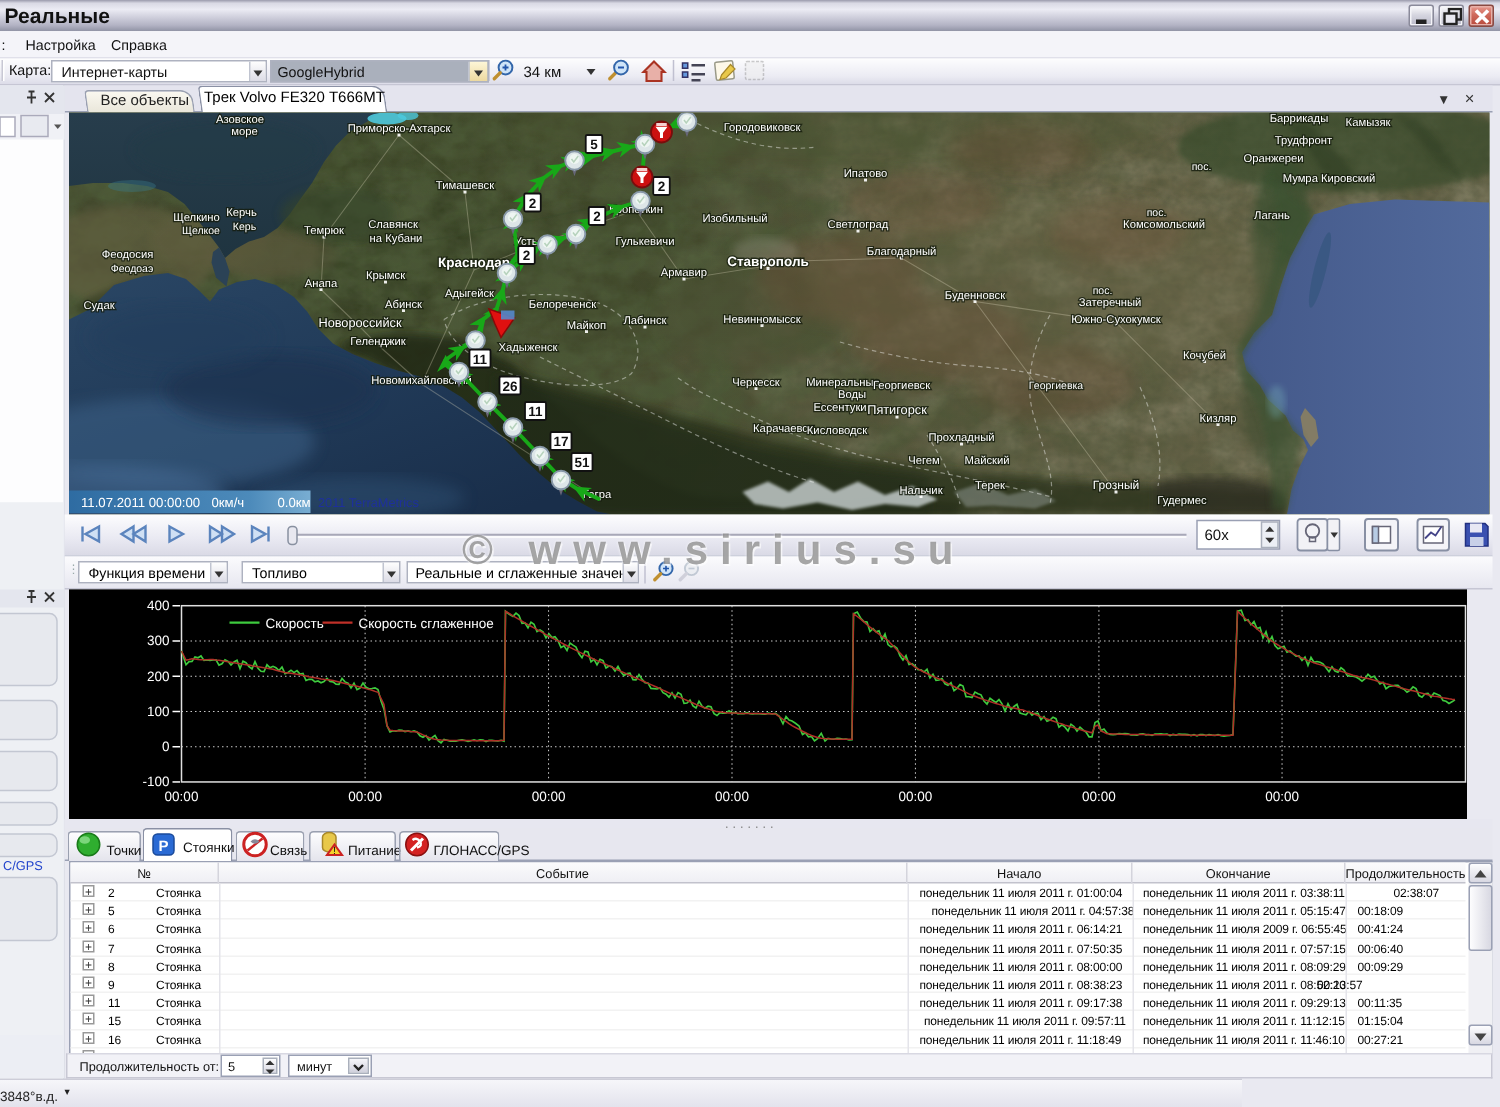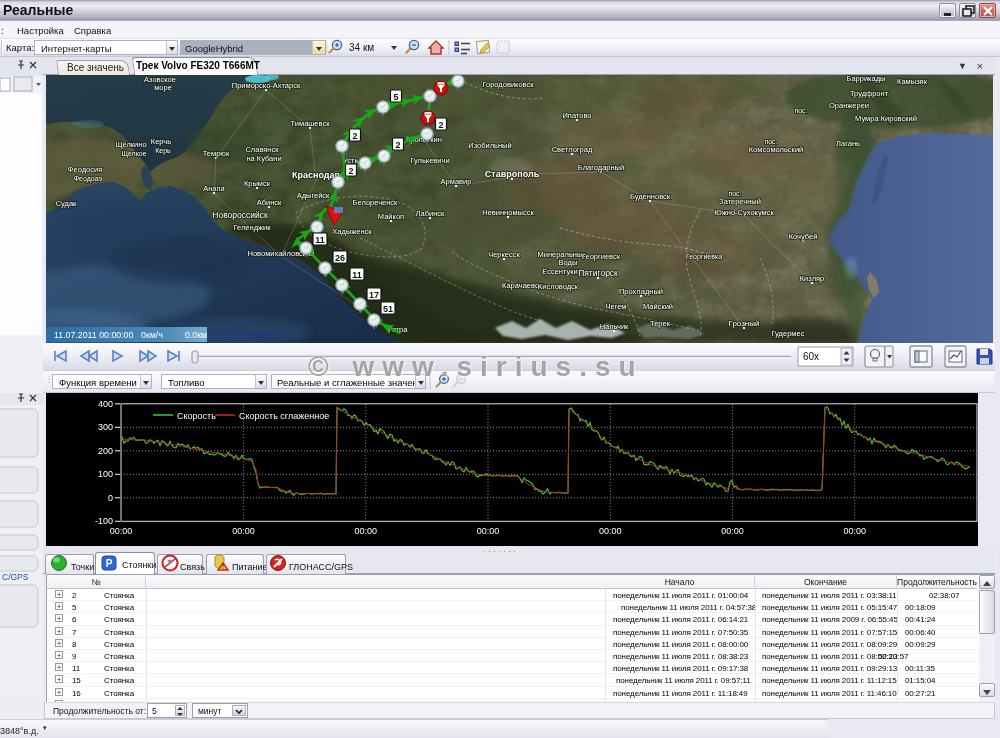--- a/index.html
+++ b/index.html
@@ -17,21 +17,21 @@
 #toolbar{left:0;top:39px;width:1000px;height:18px;background:linear-gradient(180deg,#fdfdfe,#ebebf3 70%,#dcdce8);border-bottom:1px solid #c6c6d4;font-size:9.5px;color:#111}
 .combo{position:absolute;background:#fff;border:1px solid #aeb2c0;height:15px;overflow:hidden}
 .combo>span.abs{white-space:nowrap}
 .combo .ca{position:absolute;right:0;top:0;bottom:0;width:11px;background:linear-gradient(180deg,#fefefe,#dcdce6);border-left:1px solid #c0c4d0}
 .arr{position:absolute;width:0;height:0;border-left:3px solid transparent;border-right:3px solid transparent;border-top:4px solid #333}
 
 #tabrow{left:43px;top:57px;width:952px;height:18px;background:#e4e4ee;border-bottom:1px solid #9aa0b4}
 .tab1{position:absolute;left:14px;top:3px;width:72px;height:15px;background:linear-gradient(180deg,#faf8f0,#e9e6da);border:1px solid #9aa0b0;border-bottom:none;border-radius:3px 8px 0 0;transform:skewX(8deg);}
 .tab2{position:absolute;left:90px;top:0px;width:124px;height:18px;background:#fff;border:1px solid #8a90a4;border-bottom:none;border-radius:3px 8px 0 0;transform:skewX(8deg);}
 #tabrow .t1{position:absolute;left:24px;top:5px;font-size:10px;color:#222}
-#tabrow .t2{position:absolute;left:93px;top:3px;font-size:10px;font-weight:bold;color:#000}
+#tabrow .t2{position:absolute;left:93px;top:3px;font-size:10px;font-weight:normal;color:#000}
 
 #ldock{left:0;top:57px;width:43px;height:662px;background:#eceef4;border-right:1px solid #b8bcc8}
 
 #playbar{left:43px;top:343px;width:952px;height:28px;background:linear-gradient(180deg,#fdfdfe,#e9e9f2 60%,#dadae6);border-bottom:1px solid #cdd0dc}
 
 #combobar{left:43px;top:371px;width:952px;height:22px;background:linear-gradient(180deg,#fbfbfd,#e7e7f0);border-bottom:1px solid #c6c6d4;font-size:9.5px}
 
 #split{left:43px;top:546px;width:952px;height:6px;background:#e7e7f0}
 
 #btabs{left:43px;top:552px;width:952px;height:22px;background:#e7e7ef;border-bottom:1px solid #9aa0b4;font-size:9px}
@@ -130,21 +130,21 @@
  <rect x="0" y="0" width="12" height="12" rx="1" fill="#eee" stroke="#999" stroke-dasharray="2,1"></rect>
 </g>
 </svg>
 </div>
 
 <div class="abs" id="ldock"></div>
 
 <div class="abs" id="tabrow">
  <div class="tab1"></div>
     <div class="tab2"></div>
- <span class="t1">Все значень</span>
+ <span class="t1">Все объекты</span>
     <span class="t2">Трек Volvo FE320 Т666МТ</span>
  <span class="abs" style="right:28px;top:4px;font-size:9px;color:#333">▼</span>
  <span class="abs" style="right:12px;top:3px;font-size:11px;color:#333">×</span>
 </div>
 
 <div class="abs" id="mapwrap" style="left:46px;top:75px;width:947px;height:268px;background:#4c5a38;overflow:hidden"><svg width="947" height="268" viewBox="46 75 947 268">
 <defs>
 <linearGradient id="landg" x1="0" y1="0" x2="1" y2="0">
  <stop offset="0" stop-color="#4e5435"></stop>
           <stop offset="0.22" stop-color="#424b2a"></stop>
@@ -657,29 +657,30 @@
     </div>
  <div class="btab act" style="left:52px;width:60px">
       <span style="left:26px">Стоянки</span>
     </div>
  <div class="btab" style="left:114px;width:46px">
       <span style="left:22px">Связь</span>
     </div>
  <div class="btab" style="left:163px;width:58px">
       <span style="left:25px">Питание</span>
     </div>
- <div class="btab" style="left:223px;width:80px">
+ <div class="btab" style="left:223px;width:67px">
       <span style="left:22px">ГЛОНАСС/GPS</span>
     </div>
 
 </div>
 
 <div class="abs" id="tbl">
  <div id="thead">
   <div class="hcol" style="left:0;width:99px">№</div>
+  <div class="hcol" style="left:99px;width:459px">Событие</div>
   <div class="hcol" style="left:558px;width:150px">Начало</div>
   <div class="hcol" style="left:708px;width:142px">Окончание</div>
   <div class="hcol" style="left:850px;width:80px;border-right:none">Продолжительность</div>
  </div>
  <div id="tbody">
       <div class="trow" style="top:14.0px">
 <i>+</i>
         <span class="tc" style="left:25px">2</span>
 <span class="tc" style="left:57px">Стоянка</span>
 <span class="tc" style="left:566px">понедельник 11 июля 2011 г. 01:00:04</span>

